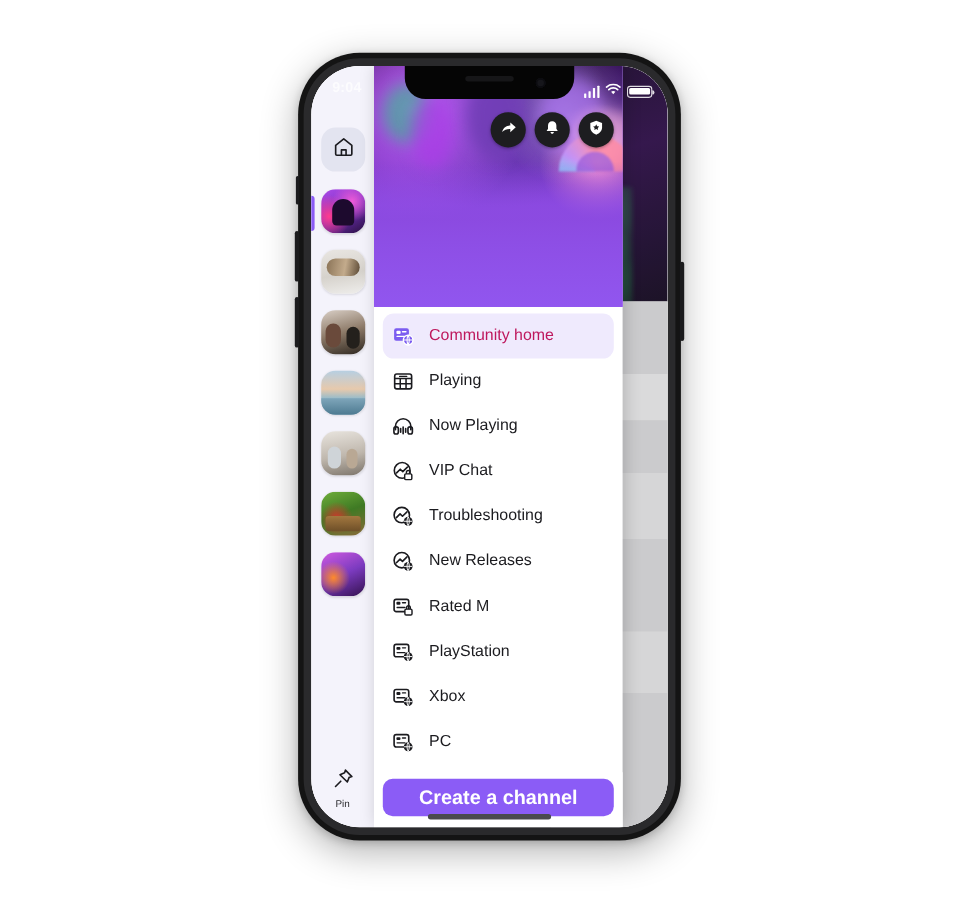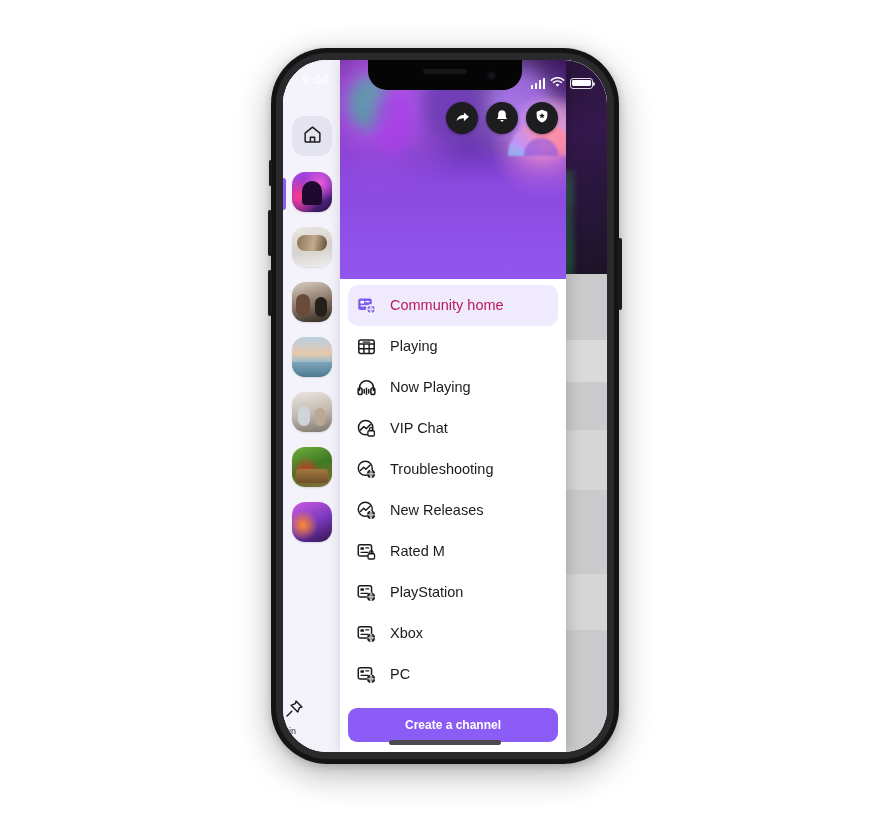--- a/index.html
+++ b/index.html
@@ -168,21 +168,21 @@
     overflow:hidden;
     box-shadow: 0 1px 2px rgba(0,0,0,.10);
   }
   .rail-active-pill {
     position:absolute; left: -3px;
     width: 6px; height: 32px; border-radius: 3px;
     background: #8b5cf6;
   }
   .rail-pin {
     position:absolute; left: 0; right:0; bottom: 16px;
-    display:flex; flex-direction:column; gap:2px;
+    display:flex; flex-direction:column; align-items:center; gap:2px;
   }
   .rail-pin-label { font-size: 9px; color:#2b2b2f; }
 
   
   .av1 { background:
       radial-gradient(circle at 70% 28%, #f05bd8 0%, rgba(240,91,216,0) 45%),
       radial-gradient(circle at 18% 62%, #ff3b8e 0%, rgba(255,59,142,0) 48%),
       linear-gradient(150deg,#b04ae8 0%, #7a35c9 45%, #2a1040 100%); }
   .av1::after{ content:""; position:absolute; left:10px; top:9px; width:20px; height:24px;
       border-radius: 10px 10px 4px 4px; background:#1d0a2e; }
@@ -349,21 +349,21 @@
   
   .cta-wrap {
     flex: none;
     padding: 6px 8px 10px 8px;
     background:#fff;
   }
   .cta {
     display:block; width:100%; height: 34px; line-height:34px;
     border-radius: 9px; border: none;
     background: #8b5cf6; color:#fff;
-    font-size: 12px; font-weight: 700;
+    font-size: 18px; font-weight: 700;
     font-family: "Liberation Sans", sans-serif;
     text-align:center; cursor:pointer;
   }
   .home-ind {
     position:absolute; left:50%; transform:translateX(-50%);
     bottom: 7px; width: 112px; height: 5px; border-radius: 3px;
     background: #4a4a4e; z-index: 40;
   }
 </style>
 </head>

